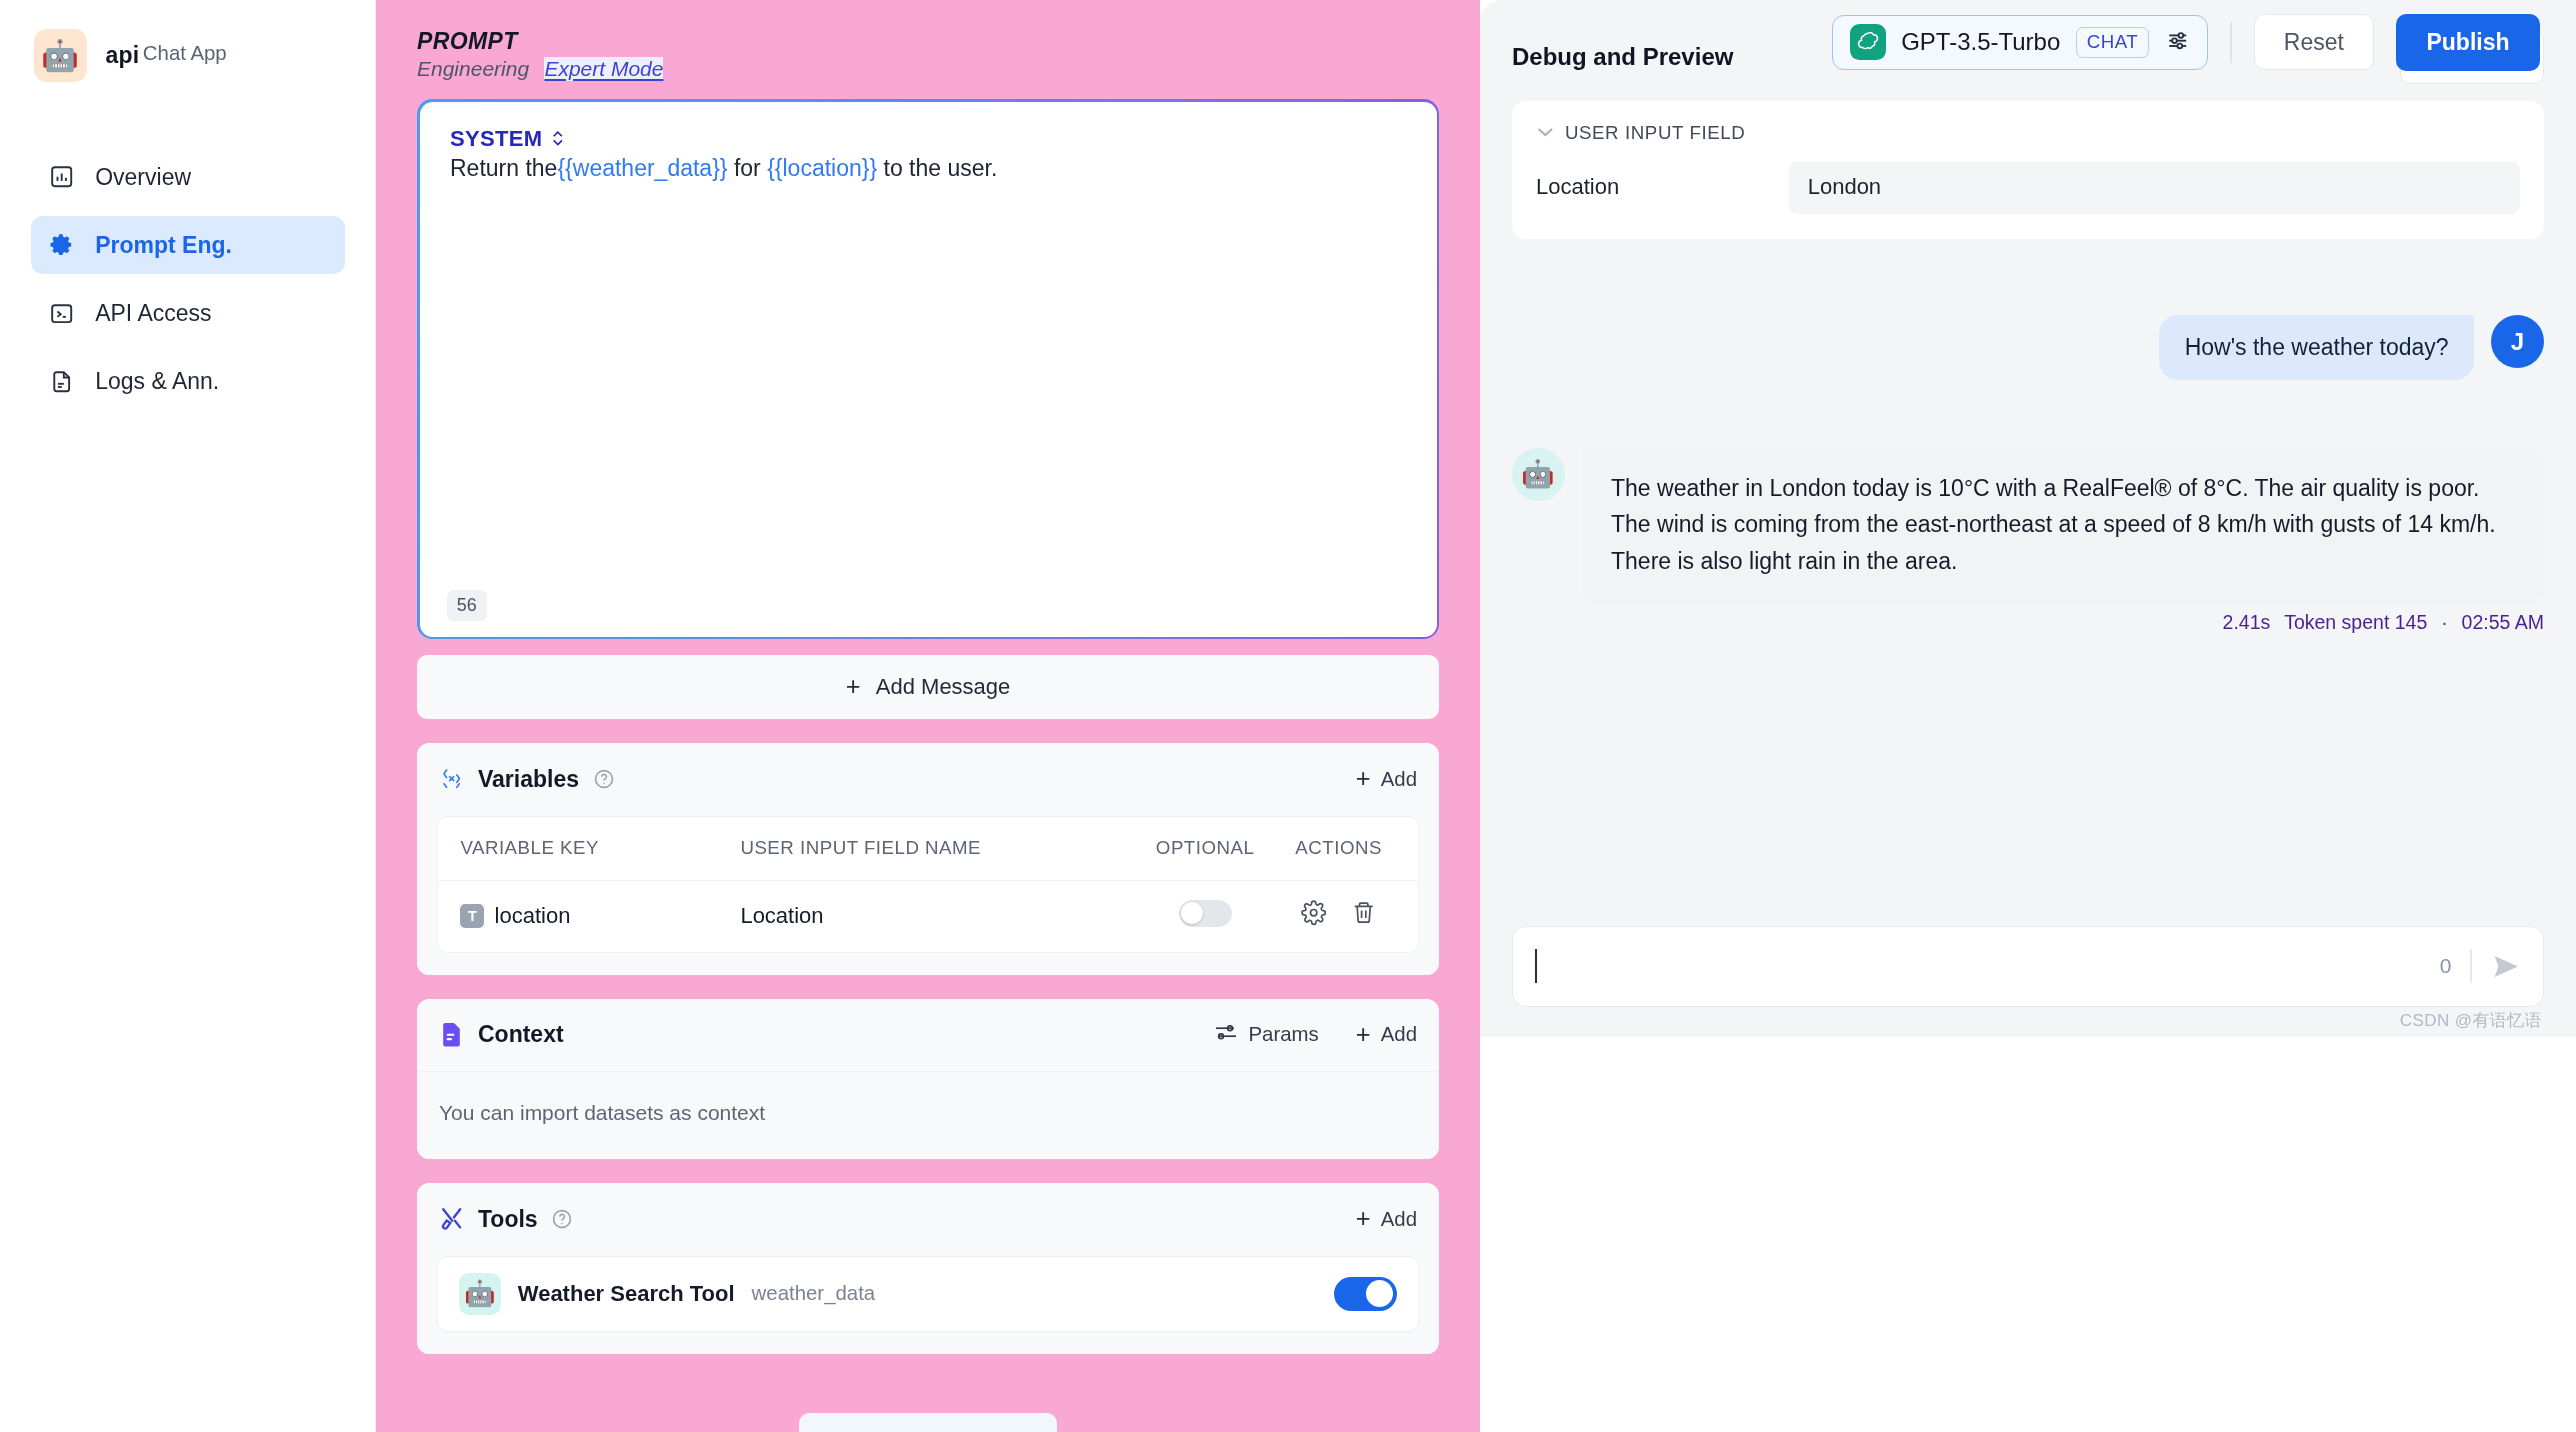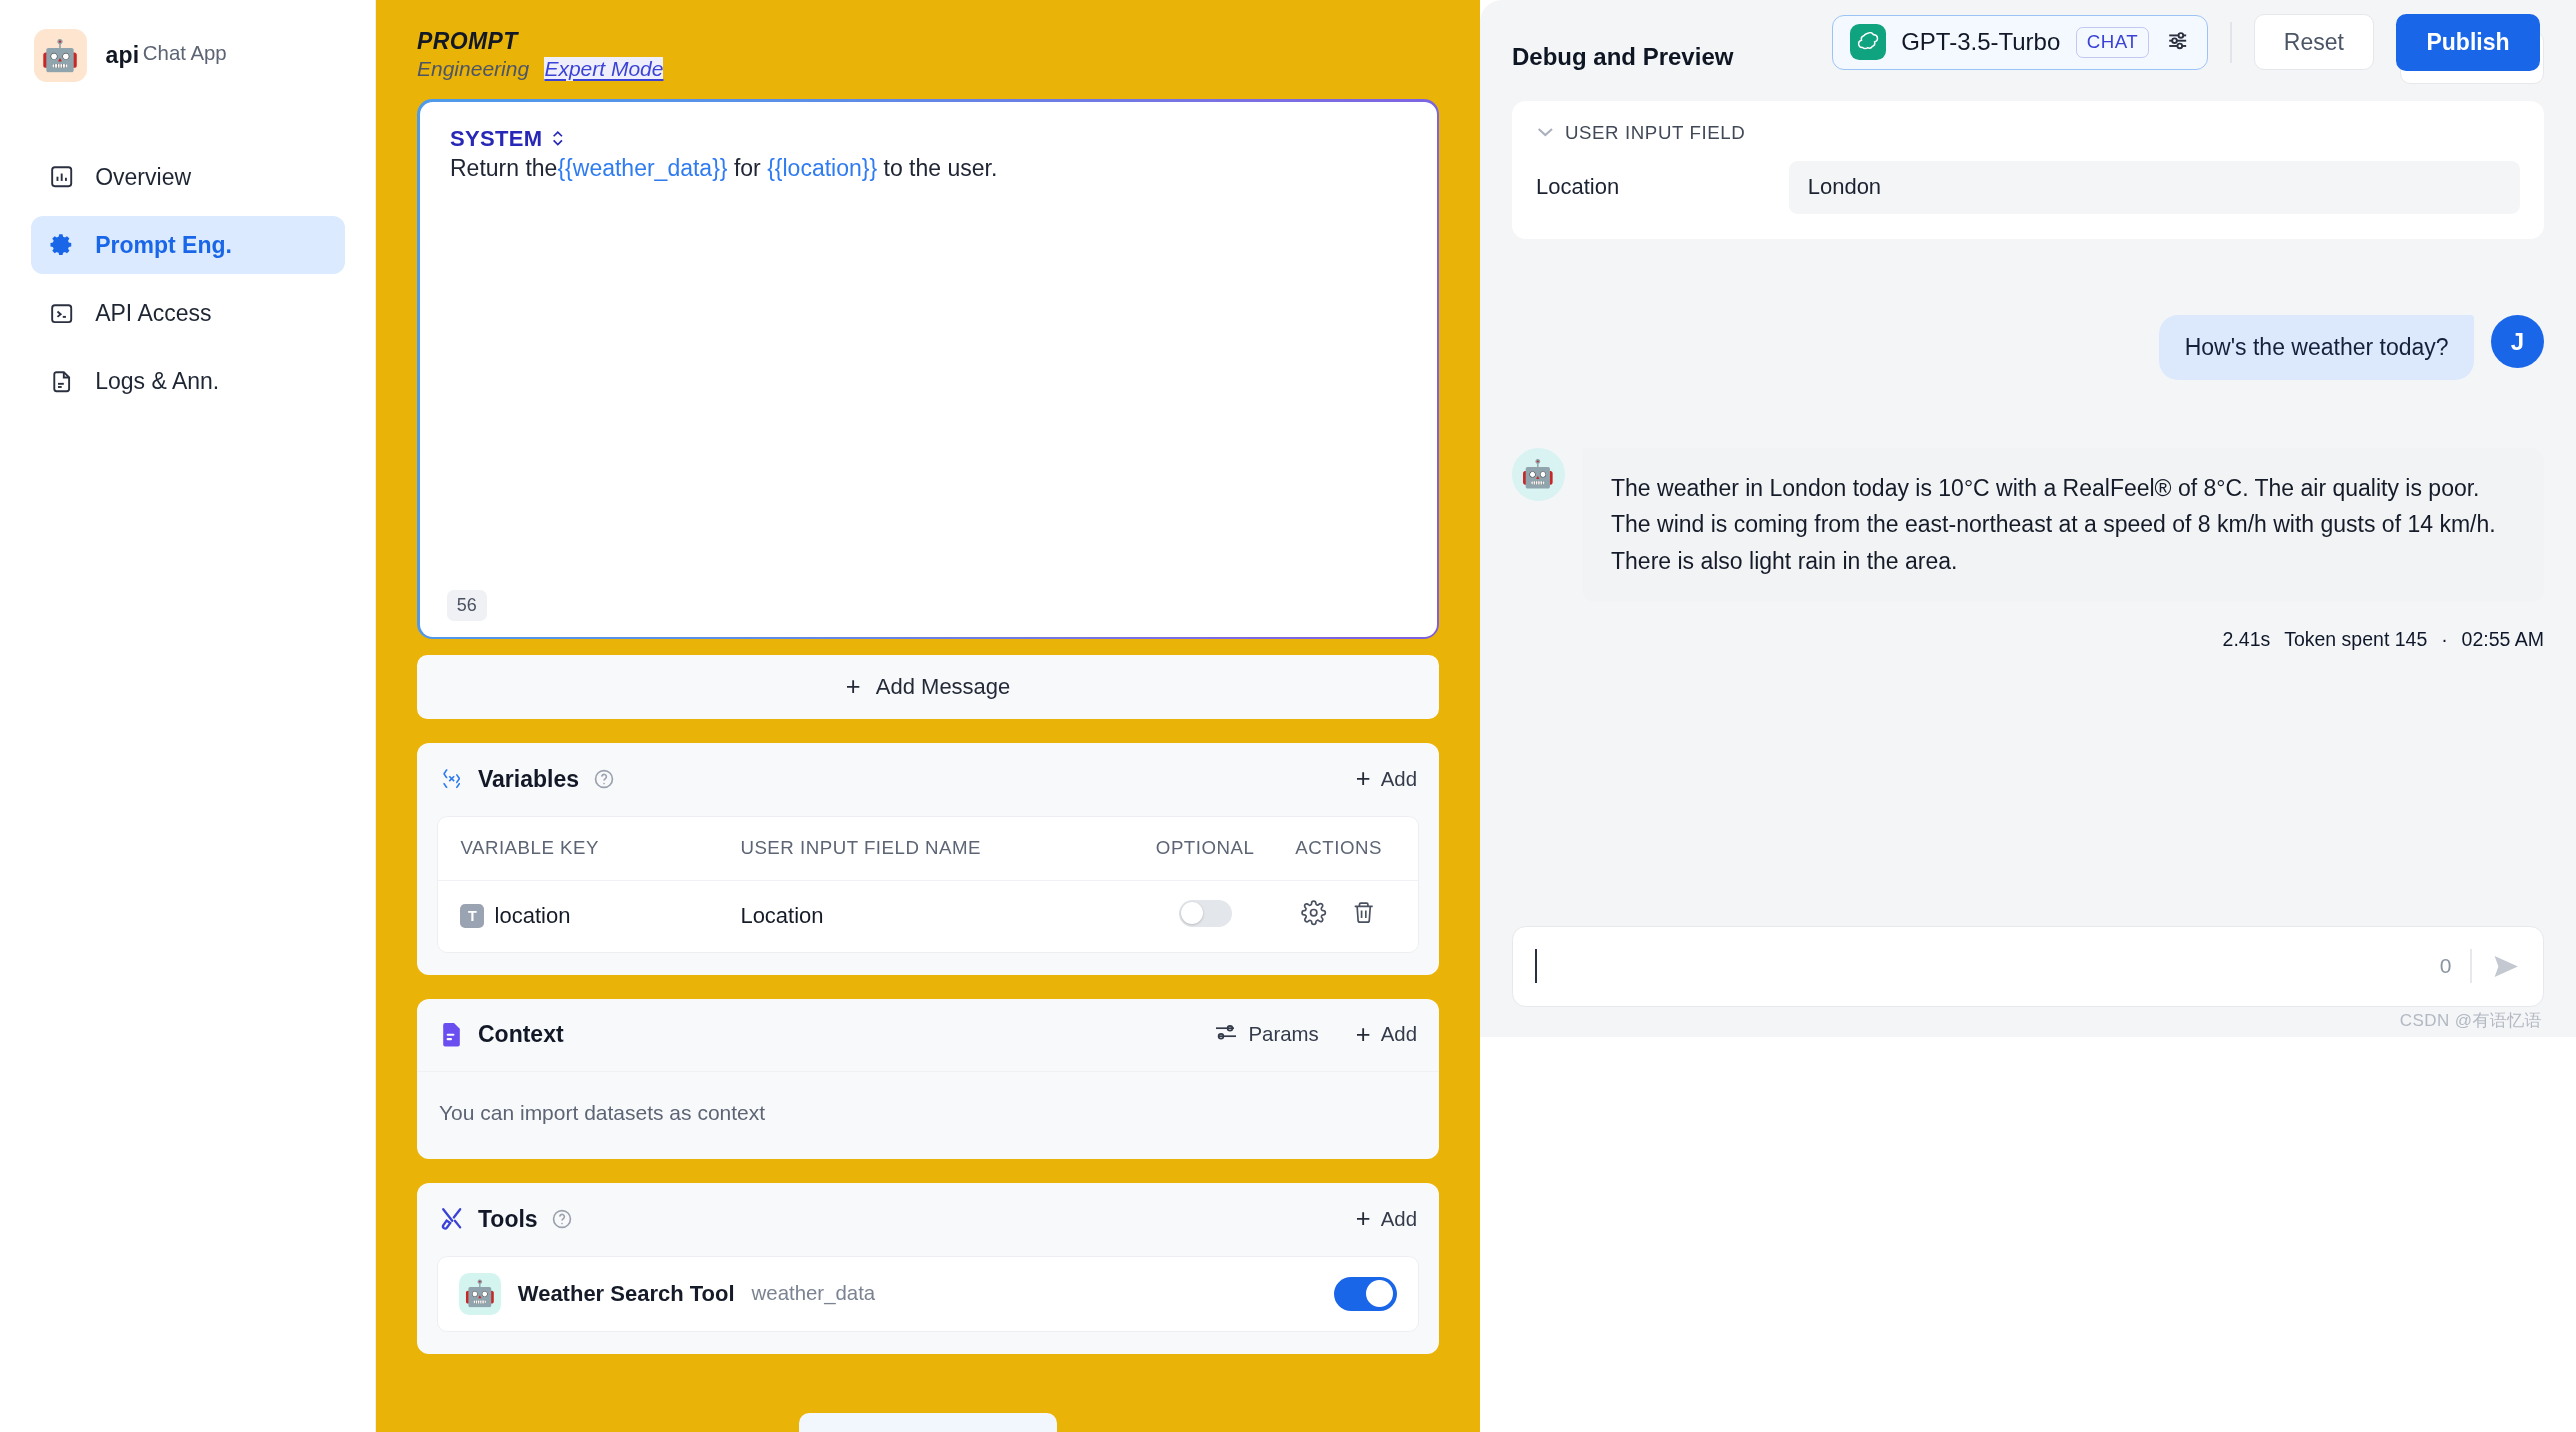--- a/index.html
+++ b/index.html
@@ -35,21 +35,21 @@
     display:flex; align-items:center; gap:18.7px;
     height: 58px; padding: 0 17px; border-radius: 12px;
     font-size: 23px; color:#1f2633;
   }
   .nav-item.active { background:#dbeafe; color:#1a66e8; font-weight:700; }
   .nav-icon { width:29px; height:29px; display:flex; align-items:center; justify-content:center; flex:0 0 29px;}
   .nav-icon svg { display:block; }
 
   
   .center {
-    flex: 1 1 auto; position:relative; background:#eab308;
+    flex: 1 1 auto; position:relative; background:#f9a8d4;
     padding: 25.4px 0 0 0; min-width:0;
   }
   .page-head { padding: 3.4px 0 0 41px; }
   .page-title {
     font-size: 23px; font-weight: 800; font-style: italic;
     letter-spacing: 0.4px; color:#121826; line-height: 1.06;
   }
   .page-sub-row { display:flex; align-items:baseline; gap:15.3px; margin-top: 3.4px;}
   .page-sub { font-size: 21px; font-style: italic; color:#4d5566; }
   .expert-mode {
@@ -205,21 +205,21 @@
     width: 53px; height: 53px; border-radius:50%; background:#d8f3f1;
     display:flex; align-items:center; justify-content:center; font-size:27px; line-height:1;
     flex:0 0 53px;
   }
   .bot-col { flex:1 1 auto; }
   .bubble-bot {
     background:#f2f3f5; border-radius: 13.6px; border-top-left-radius: 3.4px;
     padding: 22px 29px; font-size:23px; line-height:1.6; color:#151b28;
   }
   .meta {
-    margin-top: 26px; text-align: right; font-size: 19.5px; color:#0f172a;
+    margin-top: 9px; text-align: right; font-size: 19.5px; color:#4c1d95;
   }
   .meta span { margin-left: 8.5px; }
 
   .composer {
     margin: 0 0 30.5px 0; background:#fff; border:1.7px solid #e6e8ec;
     border-radius: 13.6px; height: 81px; display:flex; align-items:center;
     padding: 0 22px; gap: 18.7px;
   }
   .caret-bar { width: 1.7px; height: 34px; background:#2a3040; }
   .composer-grow { flex:1 1 auto; }

